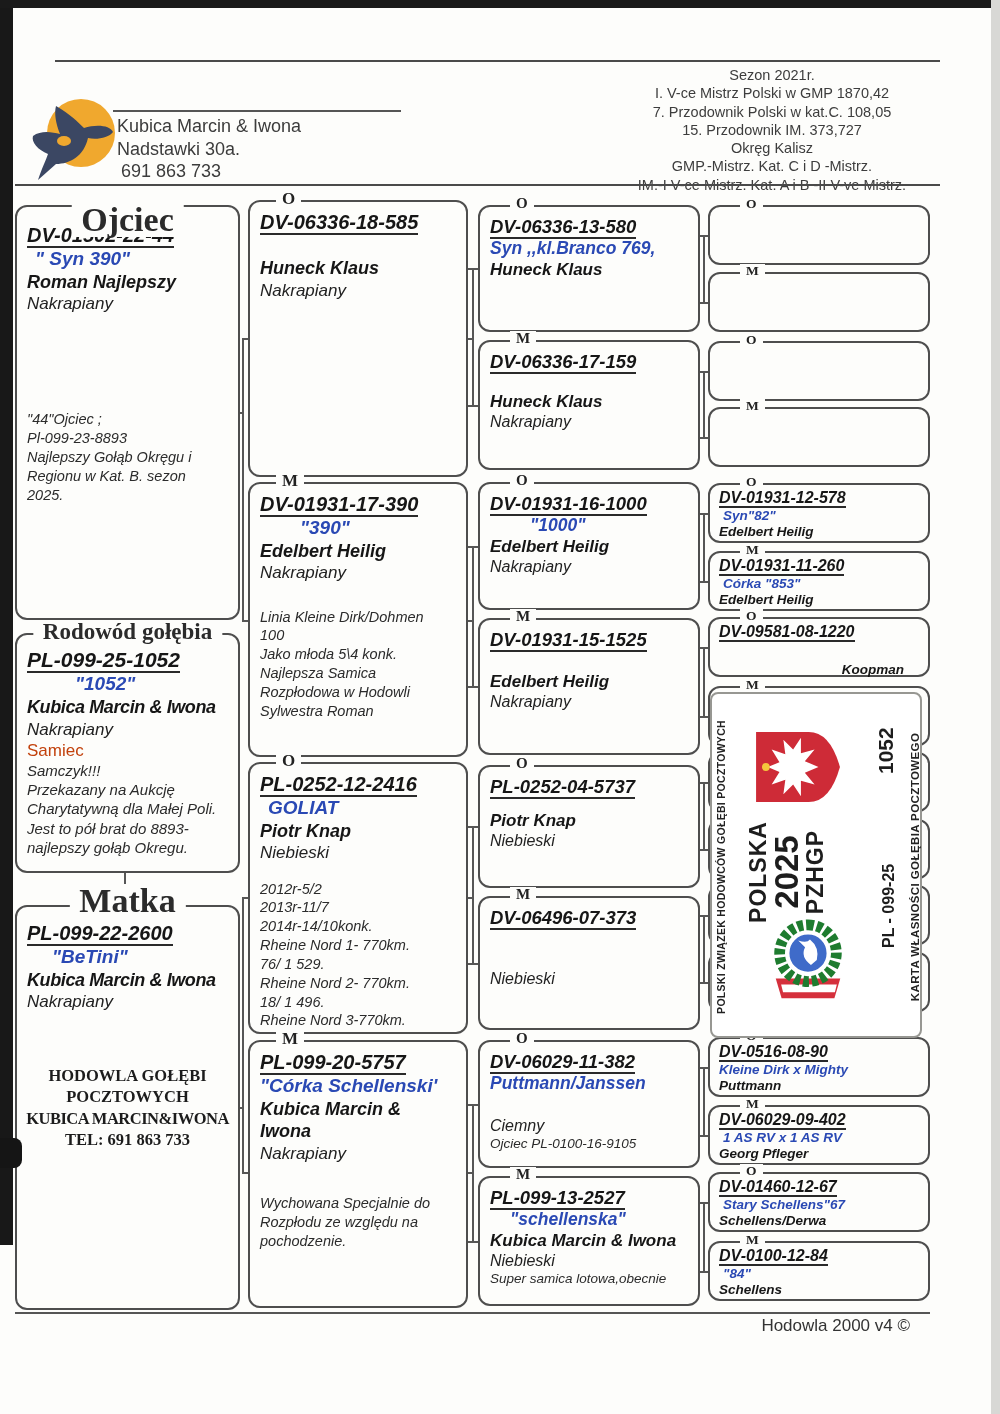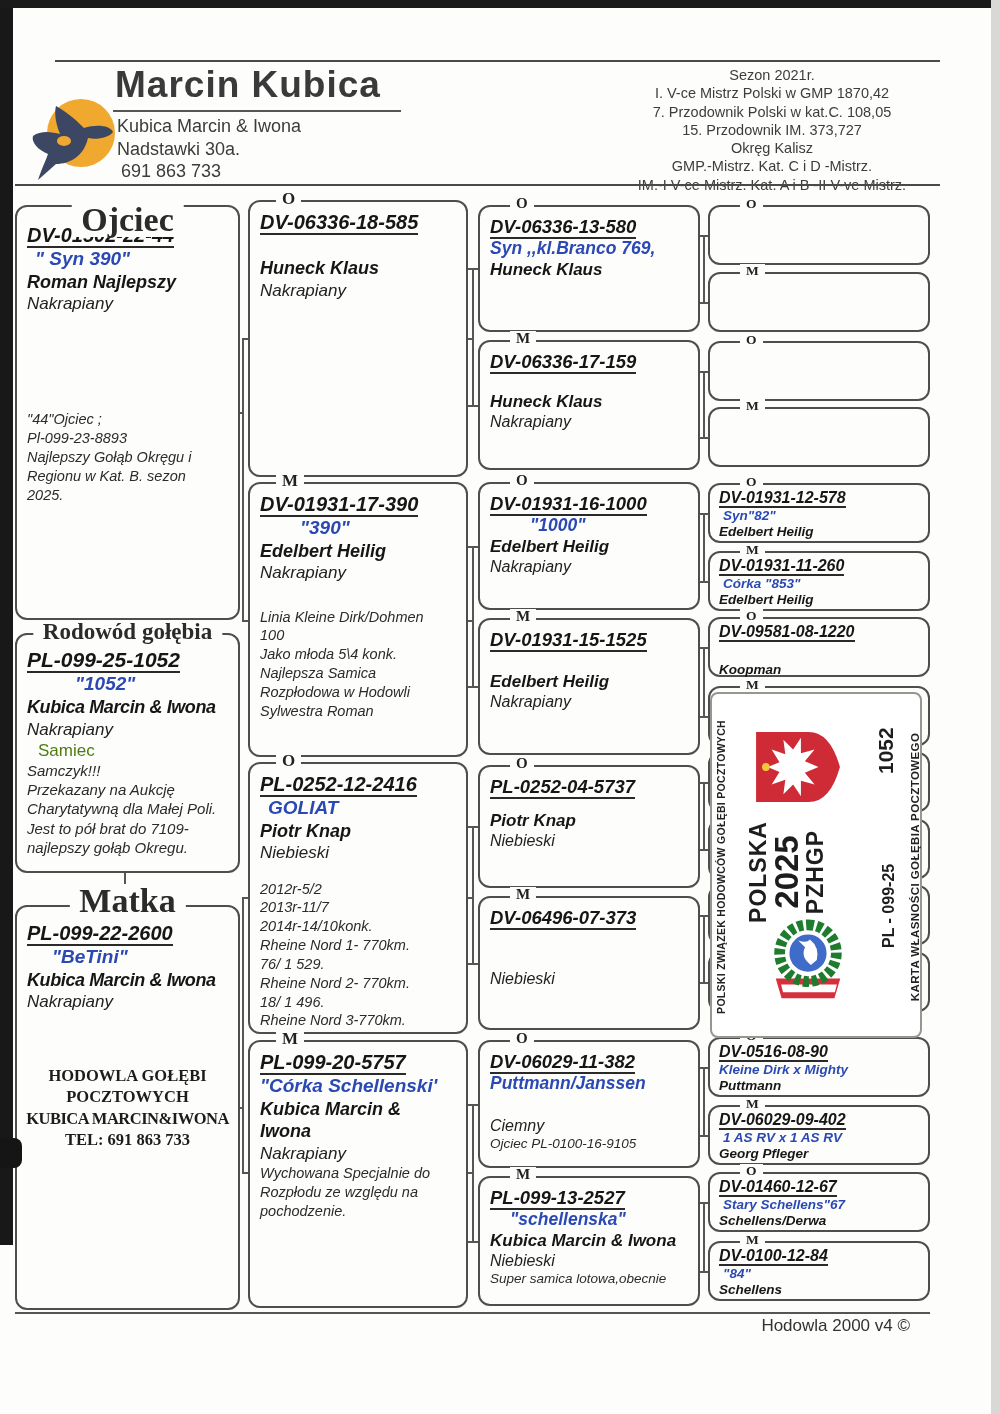--- a/index.html
+++ b/index.html
@@ -19,21 +19,21 @@
   .inner{padding:8px 10px 4px 10px;}
   .plabel{position:absolute;top:-12px;left:26px;background:#fdfdfb;padding:0 6px;
           font-family:"Liberation Serif",serif;font-weight:bold;font-size:17px;color:#222;line-height:1;}
   .sect-title{position:absolute;left:50%;transform:translateX(-50%);background:#fdfdfb;padding:0 10px;
           font-family:"Liberation Serif",serif;font-weight:bold;color:#2b2b2b;white-space:nowrap;line-height:1;}
   .ring{font-weight:bold;font-style:italic;color:#161616;line-height:1.25;}
   .ring span{border-bottom:2px solid #2a2a2a;}
   .bname{font-weight:bold;font-style:italic;color:#2a49b4;line-height:1.2;}
   .breeder{font-weight:bold;font-style:italic;color:#161616;line-height:1.25;}
   .bcolor{font-style:italic;color:#222;line-height:1.25;}
-  .sex{color:#4d7c0f;line-height:1.25;margin-left:11px;}
+  .sex{color:#c2410c;line-height:1.25;}
   .notes{font-style:italic;white-space:pre-line;color:#2b2b2b;}
   .c1 .ring{font-size:20px}.c1 .bname{font-size:19px}.c1 .breeder{font-size:18px}
   .c1 .bcolor{font-size:17px}.c1 .sex{font-size:17px}.c1 .notes{font-size:14.5px;line-height:1.32}
   .c2 .ring{font-size:20px}.c2 .bname{font-size:19px}.c2 .breeder{font-size:18px}
   .c2 .bcolor{font-size:17px}.c2 .notes{font-size:14.5px;line-height:1.3}
   .c3 .ring{font-size:18.5px}.c3 .bname{font-size:17.5px}.c3 .breeder{font-size:17px}
   .c3 .bcolor{font-size:16px}.c3 .notes{font-size:13.5px;line-height:1.25}
   .c3 .plabel{font-size:15px;top:-11px;left:30px}
   .c4 .inner{padding:3px 24px 2px 9px;}
   .c4 .ring{font-size:16px}.c4 .bname{font-size:13.5px}.c4 .breeder{font-size:13.5px}
@@ -67,21 +67,20 @@
   <div class="scan" style="left:991px;top:0;width:9px;height:1414px;background:#d8d8d5;"></div>
 
   <div class="rule" style="left:55px;top:60px;width:885px;height:2px;"></div>
 
   <svg class="abs" style="left:26px;top:92px;" width="92" height="92" viewBox="0 0 92 92">
     <circle cx="55" cy="41" r="34" fill="#f0a82e"></circle>
     <path d="M30 14 C44 22 52 30 58 36 C70 32 84 33 87 40 C83 46 70 48 62 46 C58 64 44 72 30 72 L12 88 C16 76 20 68 22 62 C12 58 5 50 7 44 C15 38 26 40 34 42 C30 32 28 22 30 14 Z" fill="#3b4763"></path>
     <ellipse cx="38" cy="49" rx="7" ry="5" fill="#f0a82e"></ellipse>
   </svg>
 
-  <div class="hname">Marcin Kubica</div>
   <div class="rule" style="left:113px;top:110px;width:288px;height:2px;background:#555;"></div>
   <div class="hsub" style="top:116px;">Kubica Marcin &amp; Iwona</div>
   <div class="hsub" style="top:139px;">Nadstawki 30a.</div>
   <div class="hsub" style="top:161px;left:121px;">691 863 733</div>
 
   <div class="hach">
     <div>Sezon 2021r.</div>
     <div>I. V-ce Mistrz Polski w GMP 1870,42</div>
     <div>7. Przodownik Polski w kat.C. 108,05</div>
     <div>15. Przodownik IM. 373,727</div>
@@ -111,21 +110,21 @@
     <div class="sect-title" style="top:-15px;font-size:23px;">Rodowód gołębia</div>
     <div class="inner" style="padding-top:12px;">
       <div class="ring" style="font-size:21px;"><span>PL-099-25-1052</span></div>
       <div class="bname" style="margin-left:48px;">"1052"</div>
       <div class="breeder" style="letter-spacing:-0.4px;">Kubica Marcin &amp; Iwona</div>
       <div class="bcolor">Nakrapiany</div>
       <div class="sex">Samiec</div>
       <div class="notes" style="font-size:15px;line-height:1.28;">Samczyk!!!
 Przekazany na Aukcję
 Charytatywną dla Małej Poli.
-Jest to pół brat do 7109-
+Jest to pół brat do 8893-
 najlepszy gołąb Okregu.</div>
     </div>
   </div>
 
   <div class="pbox c1" style="left:15px;top:905px;width:225px;height:405px;">
     <div class="sect-title" style="top:-23px;font-size:34px;">Matka</div>
     <div class="inner" style="padding-top:14px;">
       <div class="ring"><span>PL-099-22-2600</span></div>
       <div class="bname" style="margin-left:25px;">"BeTini"</div>
       <div class="breeder" style="letter-spacing:-0.4px;">Kubica Marcin &amp; Iwona</div>
@@ -182,21 +181,21 @@
 Rheine Nord 3-770km.</div>
       </div>
     </div>
     <div class="pbox c2" style="left: 248px; top: 1040px; width: 220px; height: 268px;">
       <span class="plabel">M</span>
       <div class="inner">
         <div class="ring"><span>PL-099-20-5757</span></div>
         <div class="bname">"Córka Schellenski'</div>
         <div class="breeder">Kubica Marcin &amp; Iwona</div>
         <div class="bcolor">Nakrapiany</div>
-        <div class="notes" style="">Wychowana Specjalnie do
+        <div class="notes" style="margin-top: 30px;">Wychowana Specjalnie do
 Rozpłodu ze względu na
 pochodzenie.</div>
       </div>
     </div>
     <div class="pbox c3" style="left: 478px; top: 205px; width: 222px; height: 127px;">
       <span class="plabel">O</span>
       <div class="inner">
         <div class="ring"><span>DV-06336-13-580</span></div>
         <div class="bname">Syn ,,kl.Branco 769,</div>
         <div class="breeder">Huneck Klaus</div>
@@ -290,21 +289,21 @@
       <div class="inner">
         <div class="ring"><span>DV-01931-11-260</span></div>
         <div class="bname" style="margin-left: 4px;">Córka "853"</div>
         <div class="breeder">Edelbert Heilig</div>
       </div>
     </div>
     <div class="pbox c4" style="left: 708px; top: 617px; width: 222px; height: 60px;">
       <span class="plabel">O</span>
       <div class="inner">
         <div class="ring"><span>DV-09581-08-1220</span></div>
-        <div class="breeder" style="margin-top: 20px;">Koopman</div>
+        <div class="breeder" style="margin-top: 20px; text-align: right;">Koopman</div>
       </div>
     </div>
     <div class="pbox c4" style="left: 708px; top: 686px; width: 222px; height: 60px;">
       <span class="plabel">M</span>
       <div class="inner"></div>
     </div>
     <div class="pbox c4" style="left: 708px; top: 752px; width: 222px; height: 60px;">
       <span class="plabel">O</span>
       <div class="inner"></div>
     </div>

